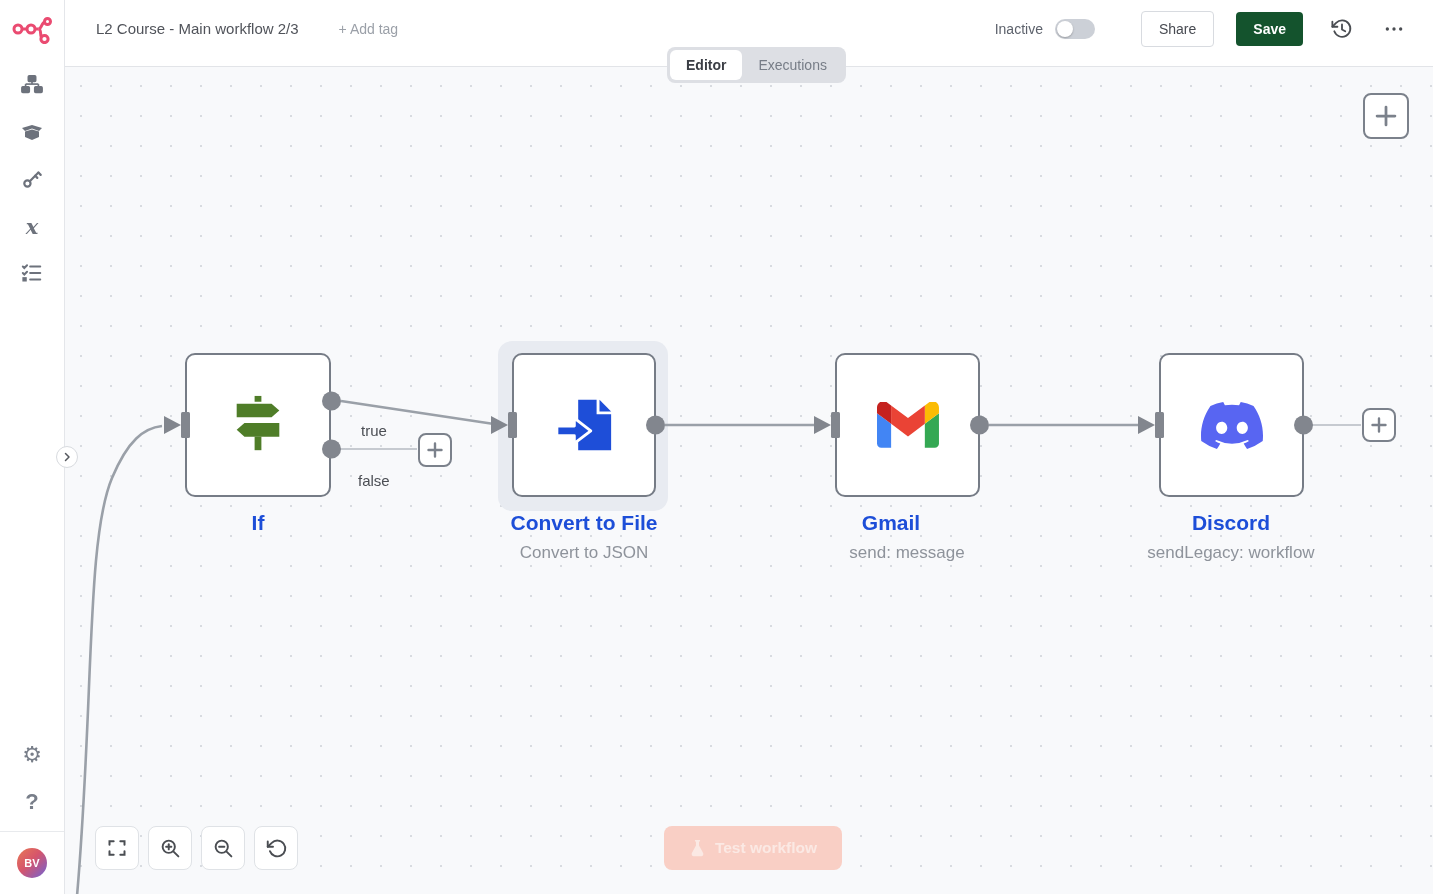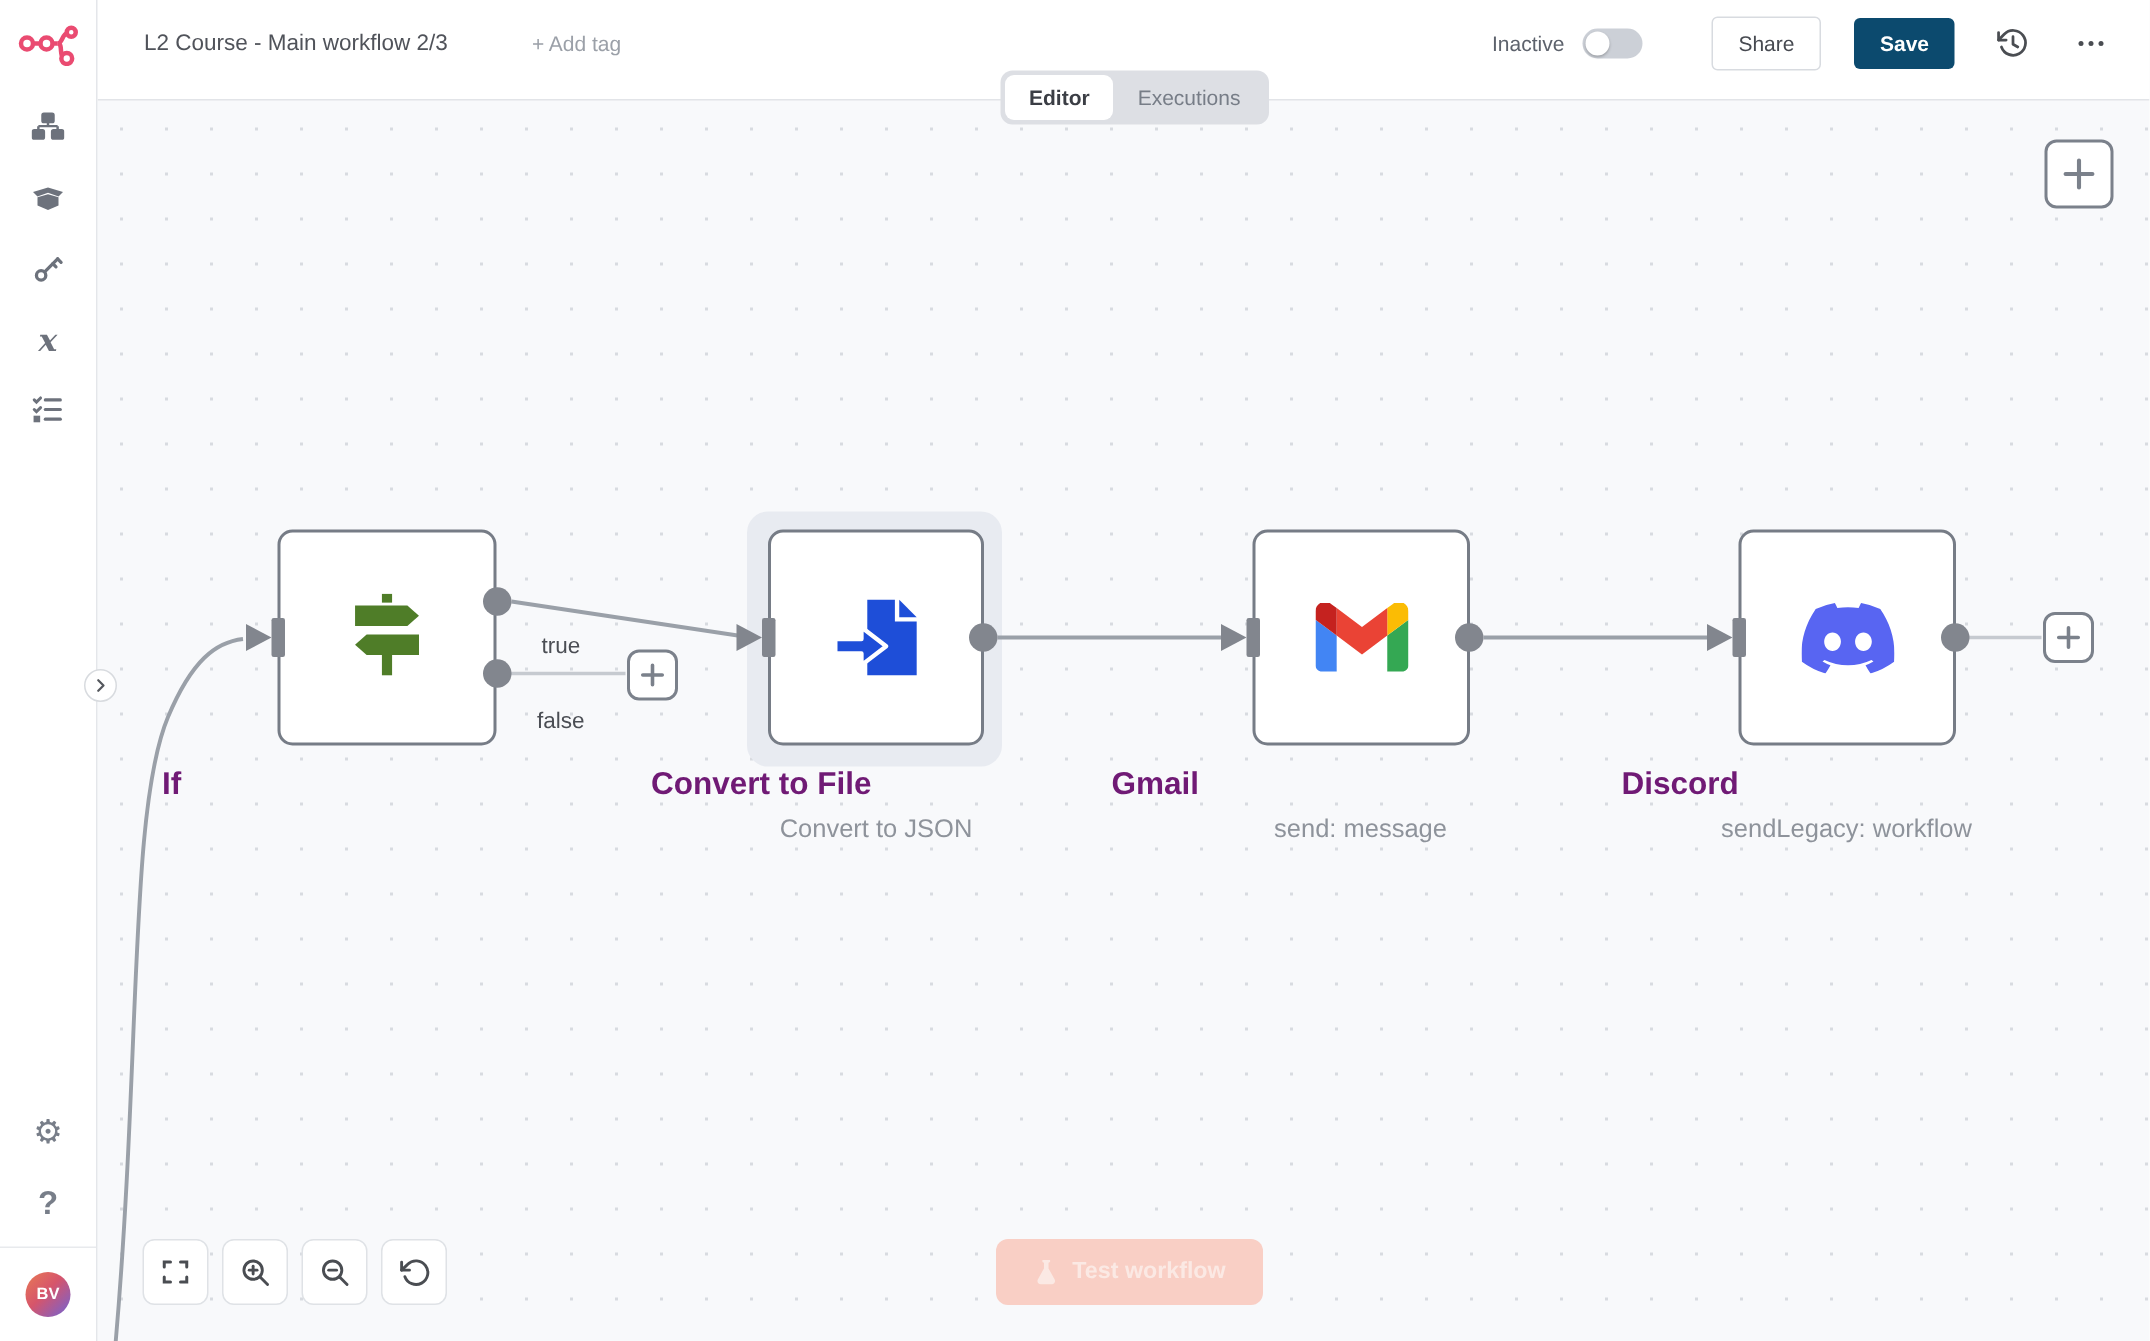--- a/index.html
+++ b/index.html
@@ -17,48 +17,48 @@
   .var-x { font-family:"DejaVu Serif", serif; font-style:italic; font-weight:bold; font-size:21px; color:#6d727c; }
   .side-divider { width:100%; border-top:1px solid #e8eaed; margin-top:14px; }
   .avatar { width:30px; height:30px; border-radius:50%; margin:16px 0 16px 0;
             background:linear-gradient(135deg,#e87a55 0%,#d6556b 45%,#6f63d6 100%);
             color:#fff; font-size:11px; font-weight:bold; display:flex; align-items:center; justify-content:center; cursor:pointer; }
 
   
   .header { position:absolute; left:65px; right:0; top:0; height:66px; background:#fff; z-index:20;
             display:flex; align-items:center; padding:0 26px 9px 31px; }
   .wf-title { font-size:15px; color:#50535a; }
-  .add-tag { font-size:14px; color:#9ba0a8; margin-left:56px; cursor:pointer; }
+  .add-tag { font-size:14px; color:#9ba0a8; margin-left:40px; cursor:pointer; }
   .header-right { margin-left:auto; display:flex; align-items:center; }
   .inactive-label { font-size:14px; color:#5d626c; }
   .toggle { width:40px; height:20px; border-radius:10px; background:#ccd0d7; position:relative; margin-left:12px; cursor:pointer; }
   .toggle .knob { position:absolute; left:2px; top:2px; width:16px; height:16px; border-radius:50%; background:#fff;
                   box-shadow:0 1px 2px rgba(0,0,0,.25); }
   .btn-share { margin-left:46px; background:#fff; border:1px solid #d8dbe0; border-radius:4px;
                padding:9px 17px; font-size:14px; color:#474a51; cursor:pointer; font-family:inherit; }
-  .btn-save { margin-left:22px; background:#0c4a6e; border:none; border-radius:4px;
+  .btn-save { margin-left:22px; background:#14532d; border:none; border-radius:4px;
               padding:9px 17px; font-size:14px; color:#fff; cursor:pointer; font-family:inherit; font-weight:600;}
   .hdr-icon { margin-left:26px; width:26px; height:26px; display:flex; align-items:center; justify-content:center; cursor:pointer; color:#4a4d52;}
 
   
   .tabs { position:absolute; left:667px; top:47px; z-index:25; background:#dddfe4; border-radius:8px; padding:3px; display:flex; }
   .tab { font-size:14px; padding:7px 16px; border-radius:6px; cursor:pointer; }
   .tab.active { background:#fff; color:#3b3e45; font-weight:bold; }
   .tab.inactive-tab { color:#777d87; }
 
   
   .canvas { position:absolute; left:65px; top:66px; right:0; bottom:0; background:#f8f9fb; border-top:1px solid #e2e4e8;
             background-image:radial-gradient(circle,#d8dbe0 1.1px, transparent 1.3px); background-size:30px 30px; background-position:1px 4px; }
   .conn-layer { position:absolute; left:0; top:0; width:1433px; height:894px; z-index:5; pointer-events:none; }
 
   .node-halo { position:absolute; left:498px; top:341px; width:170px; height:170px; background:#e8ebf1; border-radius:14px; z-index:2; }
   .node { position:absolute; width:146px; height:144px; top:353px; background:#fff; border:2px solid #767c86;
           border-radius:10px; z-index:4; display:flex; align-items:center; justify-content:center; cursor:pointer; }
   .node-if { left:185px; } .node-convert { left:512px; width:144px; } .node-gmail { left:835px; width:145px; } .node-discord { left:1159px; width:145px; }
-  .node-label { position:absolute; width:300px; text-align:left; top:511px; font-size:21px; font-weight:600; color:#701a75; z-index:6; }
+  .node-label { position:absolute; width:300px; text-align:center; top:511px; font-size:21px; font-weight:600; color:#1d4ed8; z-index:6; }
   .node-sub { position:absolute; width:320px; text-align:center; top:543px; font-size:17px; color:#8e939b; z-index:6; }
 
   .port-label { position:absolute; font-size:15px; color:#4b4e54; z-index:6;margin-top:32px; }
   .lbl-true { left:361px; top:390px; } .lbl-false { left:358px; top:440px; }
 
   .plus-btn { position:absolute; width:34px; height:34px; background:#fff; border:2px solid #7b818b; border-radius:8px;
               display:flex; align-items:center; justify-content:center; z-index:6; cursor:pointer; }
   .plus-false { left:418px; top:433px; } .plus-discord { left:1362px; top:408px; }
   .plus-big { position:absolute; left:1363px; top:93px; width:46px; height:46px; background:#fff; border:2px solid #7b818b;
               border-radius:8px; display:flex; align-items:center; justify-content:center; z-index:6; cursor:pointer; }

